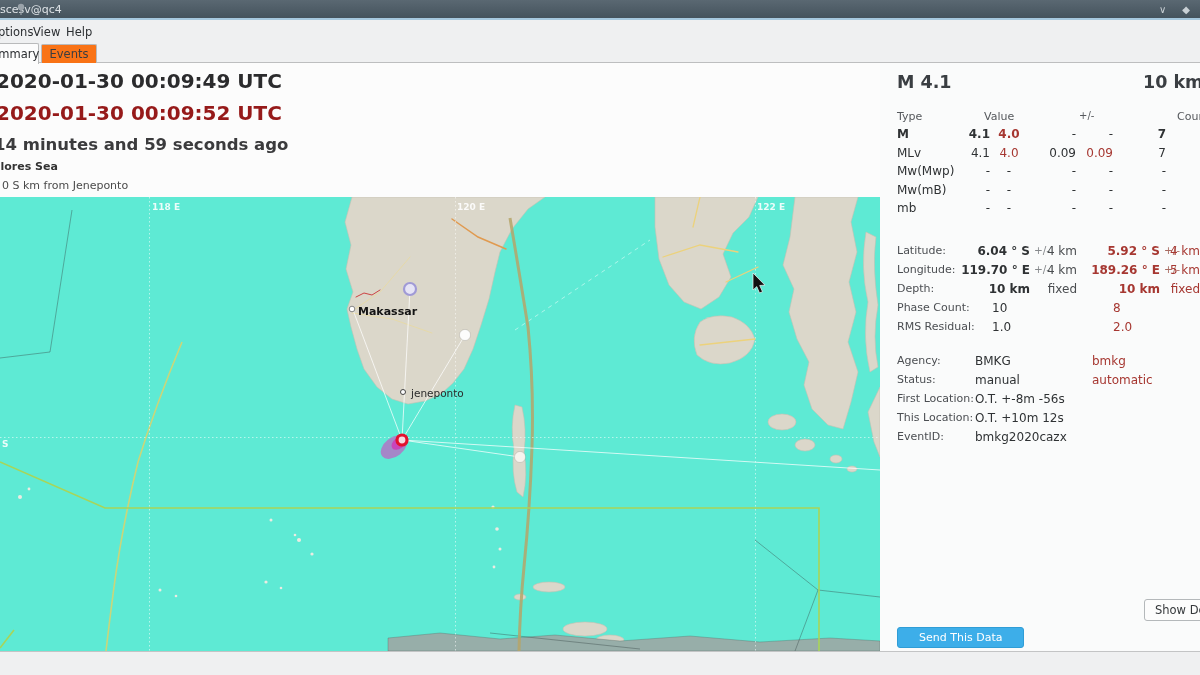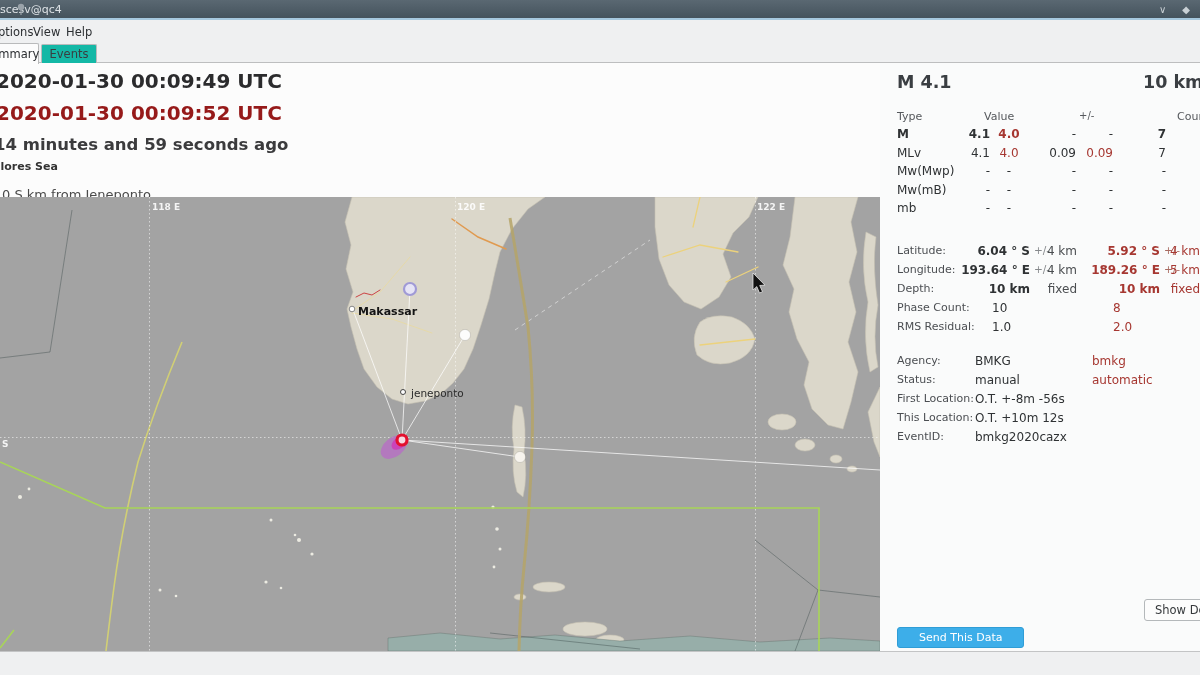--- a/index.html
+++ b/index.html
@@ -18,29 +18,29 @@
   .accentline { position:absolute; left:0; top:18px; width:1200px; height:2px; background:#a6c8de; }
   
   .menubar { position:absolute; left:0; top:20px; width:1200px; height:21px; background:#eff0f1; }
   .mi { position:absolute; top:3px; font-size:11.5px; color:#2b2e31; padding:2px 6px; cursor:default; }
   
   .tabbar { position:absolute; left:0; top:41px; width:1200px; height:22px; background:#eff0f1; }
   .tabline { position:absolute; left:0; top:62px; width:1200px; height:1px; background:#bdbebf; }
   .tab { position:absolute; display:flex; align-items:center; justify-content:center;
     font-size:11.5px; border:1px solid #b9babb; border-bottom:none; border-radius:2px 2px 0 0; }
   .tab.active { left:-16px; top:2px; width:55px; height:21px; background:#fcfcfc; color:#2b2e31; z-index:3; }
-  .tab.inactive { left:41px; top:3px; width:56px; height:19px; background:#14b8a6; color:#3a3d40; z-index:1; }
+  .tab.inactive { left:41px; top:3px; width:56px; height:19px; background:#f97316; color:#3a3d40; z-index:1; }
   
   .ts1 { position:absolute; left:-4px; top:69px; font-size:20px; font-weight:bold; color:#2b2b2d; white-space:nowrap; }
   .ts2 { position:absolute; left:-4px; top:101px; font-size:20px; font-weight:bold; color:#961a1a; white-space:nowrap; }
   .ts3 { position:absolute; left:-6px; top:135px; font-size:16.5px; font-weight:bold; color:#3b3b3d; white-space:nowrap; }
   .ts4 { position:absolute; left:-7px; top:160px; font-size:11px; font-weight:bold; color:#333; white-space:nowrap; }
-  .ts5 { position:absolute; left:2px;  top:187px; font-size:13px; color:#4a4a4a; white-space:nowrap; }
-  
-  .map { position:absolute; left:0; top:197px; width:880px; height:454px; background:#a3a3a3; }
+  .ts5 { position:absolute; left:2px;  top:179px; font-size:11px; color:#4a4a4a; white-space:nowrap; }
+  
+  .map { position:absolute; left:0; top:197px; width:880px; height:454px; background:#5eead4; }
   
   .panel { position:absolute; left:880px; top:63px; width:322px; height:588px; background:#fafbfb; font-size:12px; }
   .panel .hdr-mag   { position:absolute; left:17px;  top:9px;  font-size:17.5px; font-weight:bold; color:#3a3e42; }
   .panel .hdr-depth { position:absolute; left:263px; top:9px;  font-size:17.5px; font-weight:bold; color:#3a3e42; white-space:nowrap; }
   .prow { position:absolute; left:0; width:340px; height:17px; white-space:nowrap; }
   .prow span { position:absolute; top:0; }
   .lab { left:17px; font-size:11px; color:#4b4e52; }
   .red { color:#a63731; }
   .b { font-weight:bold; }
   
@@ -269,21 +269,21 @@
     <span class="lab">Latitude:</span>
     <span class="l-v">6.04 ° S</span>
     <span class="l-pm">+/-</span>
     <span class="l-e">4 km</span>
     <span class="l-rv red">5.92 ° S</span>
     <span class="l-rpm">+/-</span>
     <span class="l-re red">4 km</span>
   </div>
   <div class="prow" style="top:200px">
     <span class="lab">Longitude:</span>
-    <span class="l-v">193.64 ° E</span>
+    <span class="l-v">119.70 ° E</span>
     <span class="l-pm">+/-</span>
     <span class="l-e">4 km</span>
     <span class="l-rv red">189.26 ° E</span>
     <span class="l-rpm">+/-</span>
     <span class="l-re red">5 km</span>
   </div>
   <div class="prow" style="top:219px">
     <span class="lab">Depth:</span>
     <span class="l-v">10 km</span>
     <span class="l-e">fixed</span>

